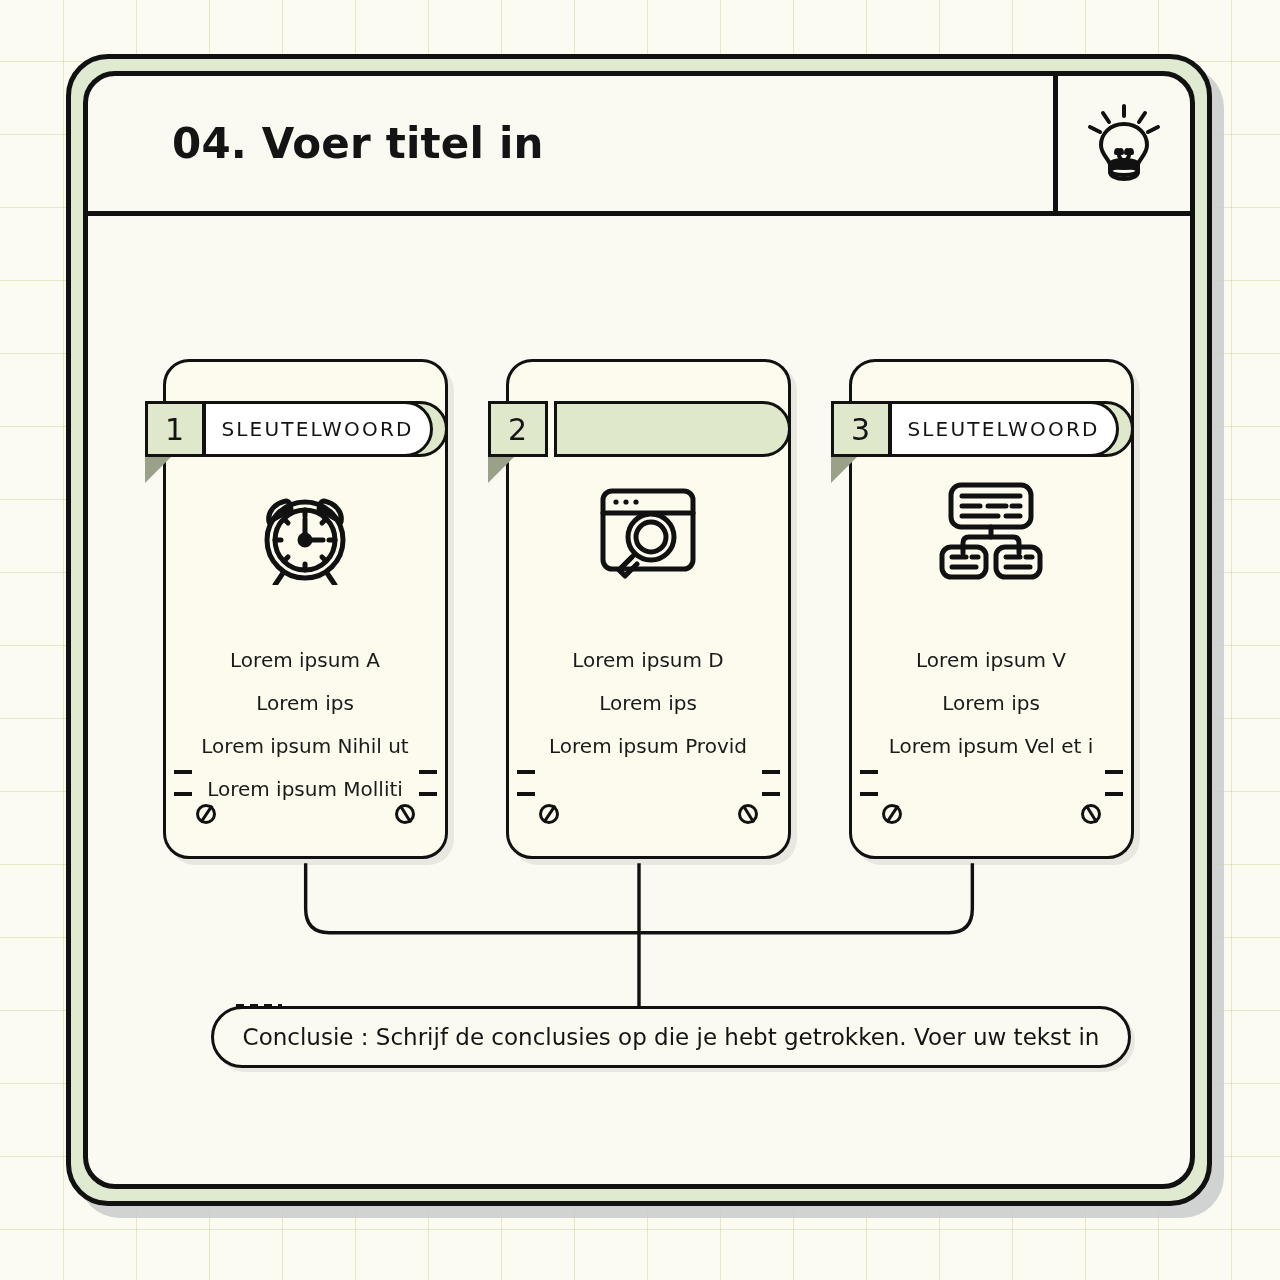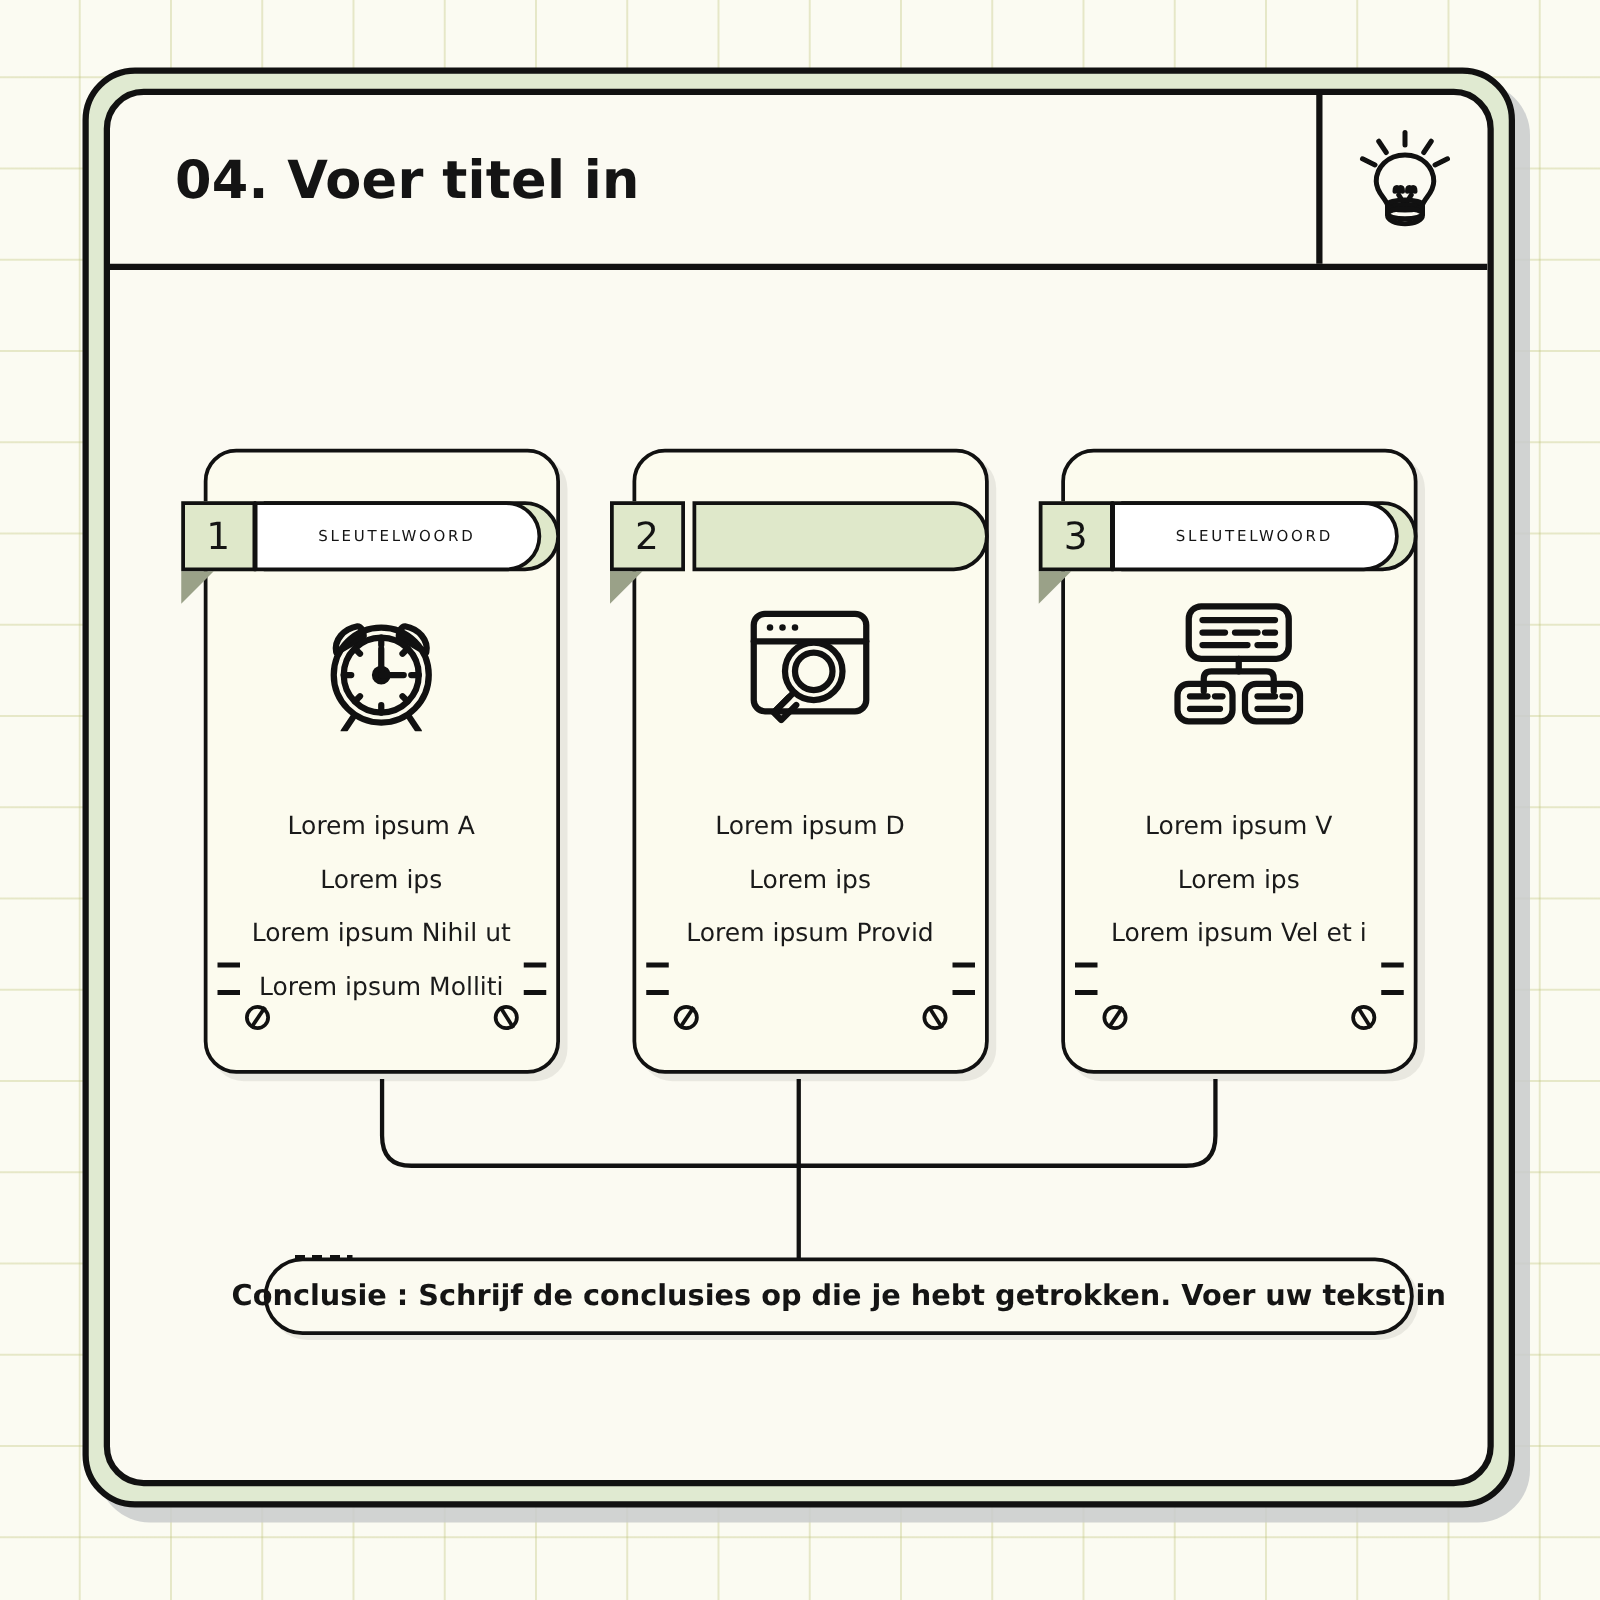--- a/index.html
+++ b/index.html
@@ -55,21 +55,21 @@
     width: 100%;
     height: 140px;
     border-bottom: 5px solid #111;
     display: flex;
     align-items: stretch;
   }
   #header-title-cell {
     flex: 1;
     display: flex;
     align-items: center;
-    padding-left: 52px;
+    padding-left: 84px;
     border-right: 5px solid #111;
   }
   #page-title {
     font-size: 42px;
     font-weight: 600;
     color: #141414;
     letter-spacing: .2px;
   }
   #header-icon-cell {
     width: 132px;
@@ -180,21 +180,21 @@
     width: 230px; height: 56px;
     border: 3px solid #111;
     border-radius: 0 28px 28px 0;
     background: #fff;
     display: flex;
     align-items: center;
     justify-content: center;
     z-index: 4;
   }
   .pill-label {
-    font-size: 12px;
+    font-size: 20px;
     letter-spacing: 2.2px;
     color: #141414;
   }
 
   
   .card-icon {
     position: absolute;
     left: 18px; top: 120px;
     width: 285px;
     display: flex;
@@ -241,21 +241,20 @@
     left: 148px;
     top: 928px;
     width: 46px;
     height: 4px;
     background: repeating-linear-gradient(to right, #111 0 8px, transparent 8px 14px);
   }
   #conclusion-text {
     font-size: 23px;
     color: #141414;
     white-space: nowrap;
-    font-weight: bold;
   }
 </style>
 </head>
 <body>
 
 <div id="frame-shadow"></div>
 
 <div id="frame-outer">
   <div id="frame-inner">
 

